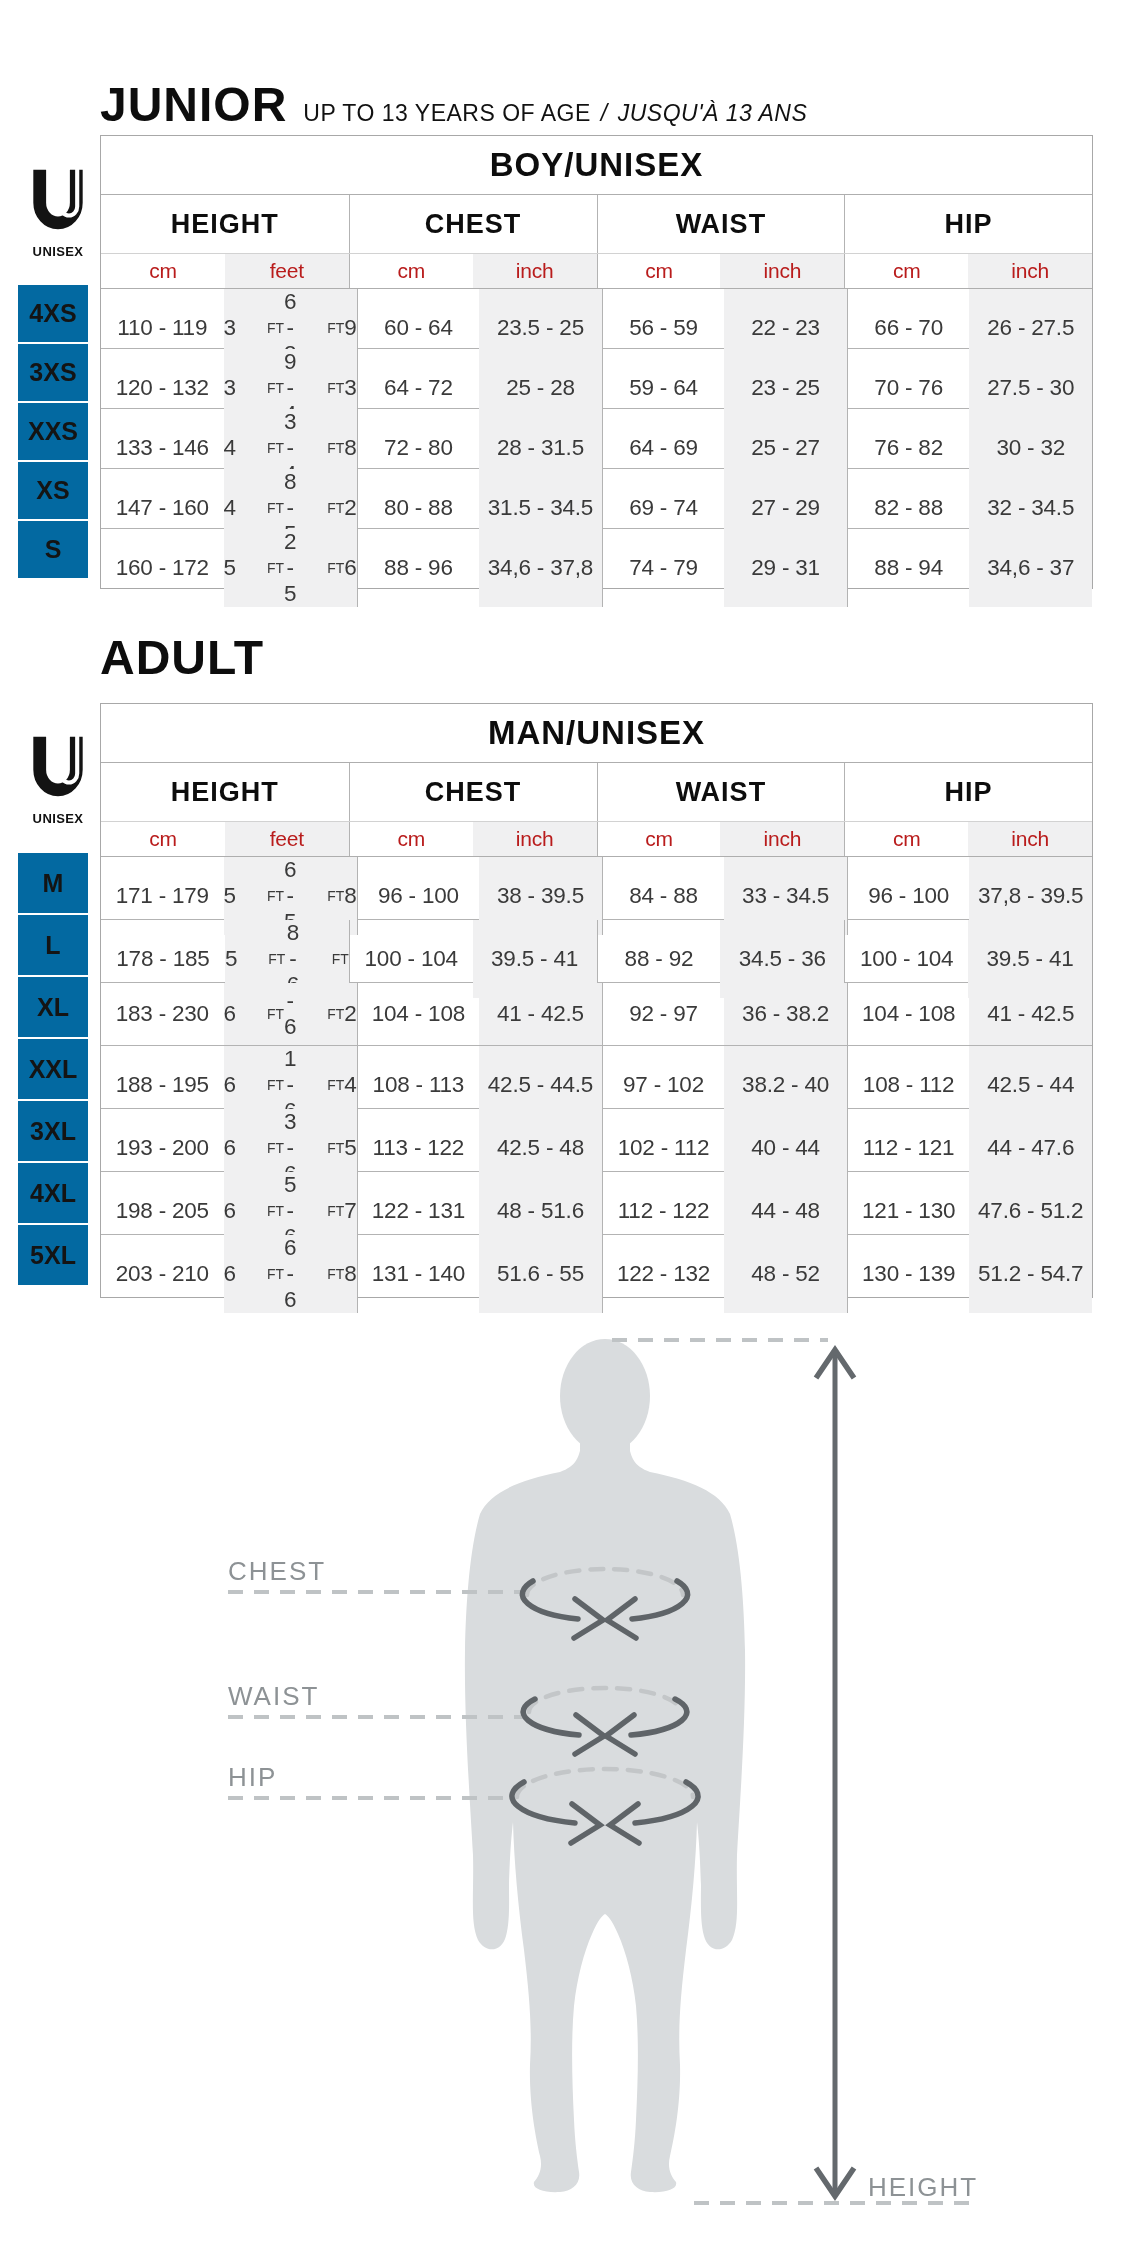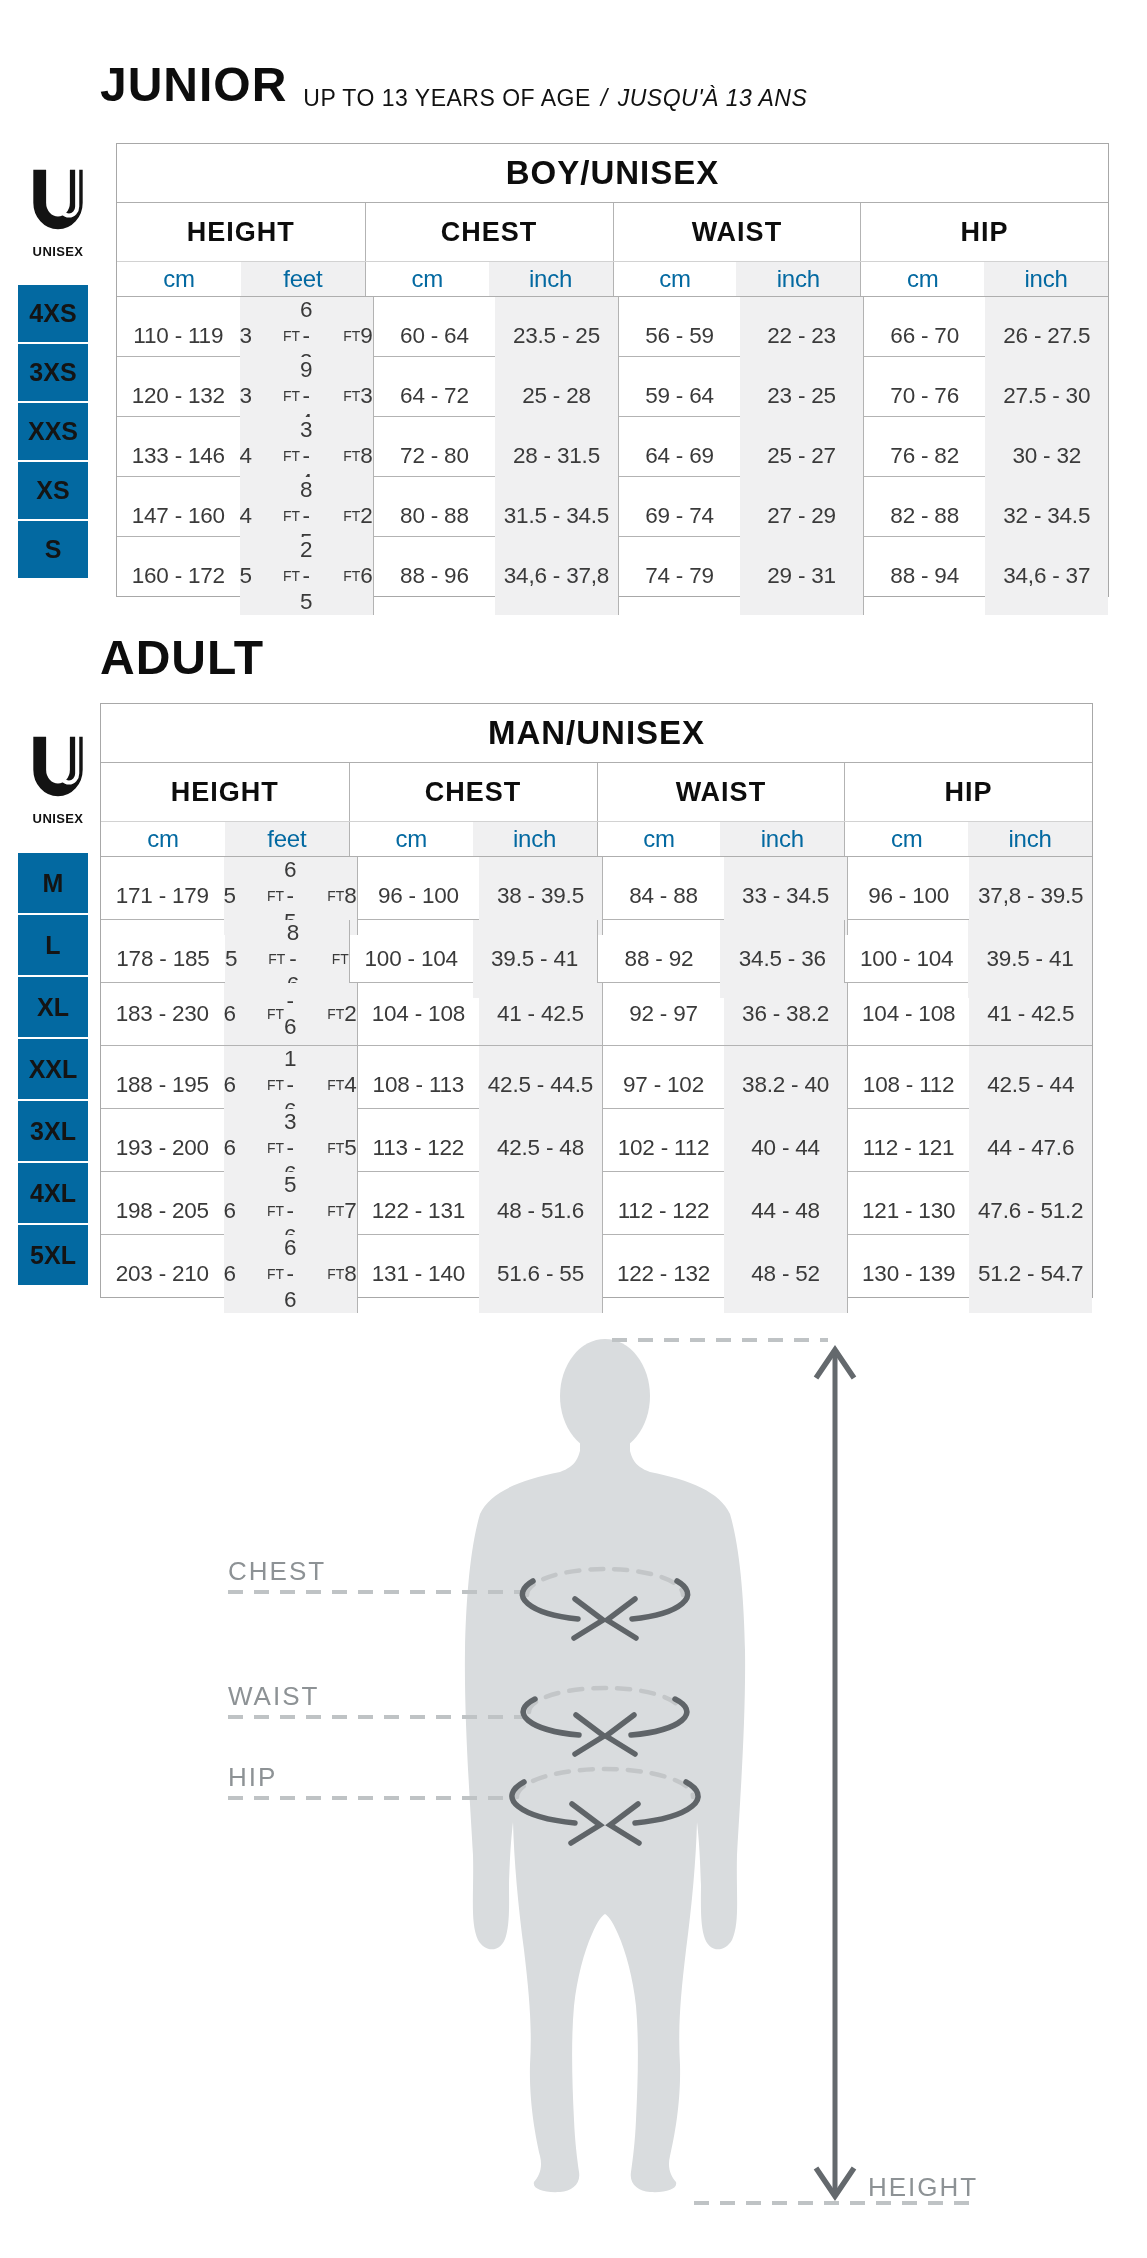--- a/index.html
+++ b/index.html
@@ -25,41 +25,41 @@
   .chips-adult .chip{height:60px;}
 
   
   .tbl{width:993px;border:1px solid #a8a8a8;box-sizing:border-box;background:#fff;}
   .ghead{height:58px;display:flex;align-items:center;justify-content:center;
          font-size:33px;font-weight:700;letter-spacing:1px;border-bottom:1px solid #aeaeae;}
   .mrow{height:58px;display:grid;grid-template-columns:repeat(4,1fr);border-bottom:1px solid #d2d2d2;}
   .mcell{display:flex;align-items:center;justify-content:center;font-size:27px;font-weight:700;letter-spacing:1px;}
   .mcell + .mcell{border-left:1px solid #b3b3b3;}
   .urow{height:34px;display:grid;grid-template-columns:repeat(8,1fr);border-bottom:1px solid #aeaeae;}
-  .urow .c{font-size:24px;color:#0369a1;font-weight:400;}
+  .urow .c{font-size:21px;color:#b91c1c;font-weight:400;}
   .drow{display:grid;grid-template-columns:repeat(8,1fr);}
   .tbl-junior .drow{height:59px;}
   .tbl-adult .drow{height:62px;}
   .drow ~ .drow{border-top:1px solid #b3b3b3;}
   .c{display:flex;align-items:center;justify-content:center;text-align:center;
      font-size:22.5px;color:#3a3a3a;letter-spacing:-.2px;}
   .b{background:#f0f0f1;}
   .d{border-left:1px solid #b3b3b3;}
   .ftu{font-size:.62em;letter-spacing:0;padding-left:31px;}
 
   
   .diagram text{font-family:"Liberation Sans","DejaVu Sans",sans-serif;font-size:26px;
                 letter-spacing:2px;fill:#8d9295;}
 </style>
 </head>
 <body>
 
 <div class="page">
 
-  <div class="abs title" style="left:100px;top:57px;align-items:flex-end;">
+  <div class="abs title" style="left:100px;top:77px;">
     <span class="t-big">JUNIOR</span>
     <span class="t-sub">UP TO 13 YEARS OF AGE</span>
     <span class="t-sub t-it">/</span>
     <span class="t-sub t-it">JUSQU'À 13 ANS</span>
   </div>
 
   <div class="abs logo" style="left:26px;top:168px;">
     <svg width="56" height="64" viewBox="0 0 60 70">
       <path d="M10 2 V38 a20 22 0 0 0 40 0 V2" fill="none" stroke="#131313" stroke-width="14"></path>
       <path d="M33 0 V42 a9 10 0 0 0 18 0 V0" fill="none" stroke="#ffffff" stroke-width="4.5"></path>
@@ -68,21 +68,21 @@
   </div>
 
   <div class="abs chips chips-junior" style="left:18px;top:285px;">
     <div class="chip">4XS</div>
     <div class="chip">3XS</div>
     <div class="chip">XXS</div>
     <div class="chip">XS</div>
     <div class="chip">S</div>
   </div>
 
-  <div class="abs tbl tbl-junior" style="left:100px;top:143px;margin-left:16px;">
+  <div class="abs tbl tbl-junior" style="left:100px;top:135px;">
     <div class="ghead">BOY/UNISEX</div>
     <div class="mrow">
       <div class="mcell">HEIGHT</div>
       <div class="mcell">CHEST</div>
       <div class="mcell">WAIST</div>
       <div class="mcell">HIP</div>
     </div>
     <div class="urow">
       <div class="c">cm</div>
       <div class="c b">feet</div>

